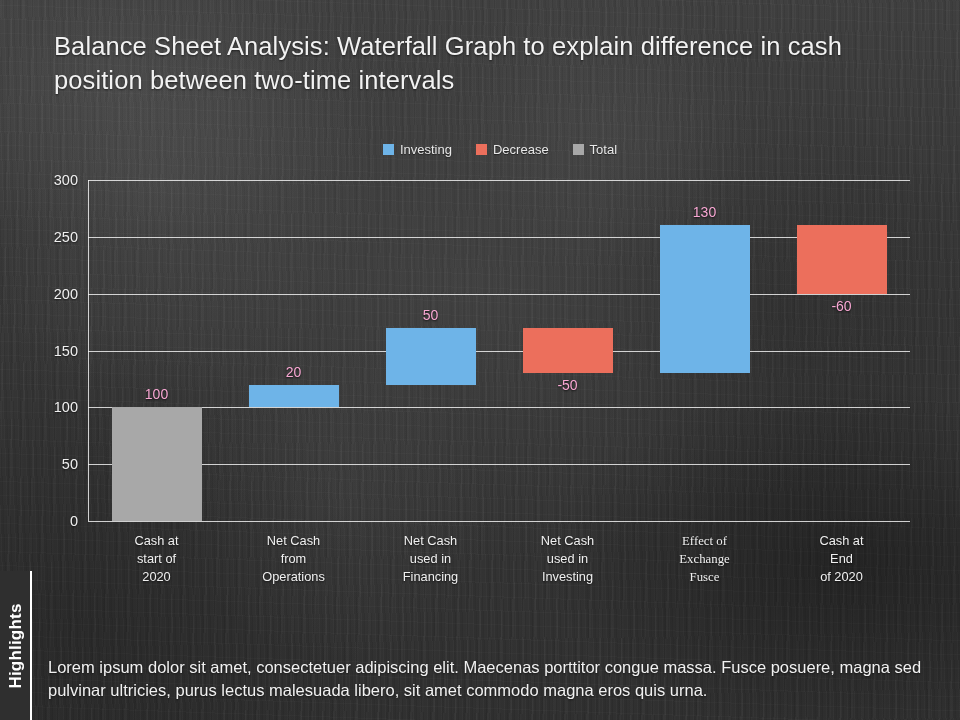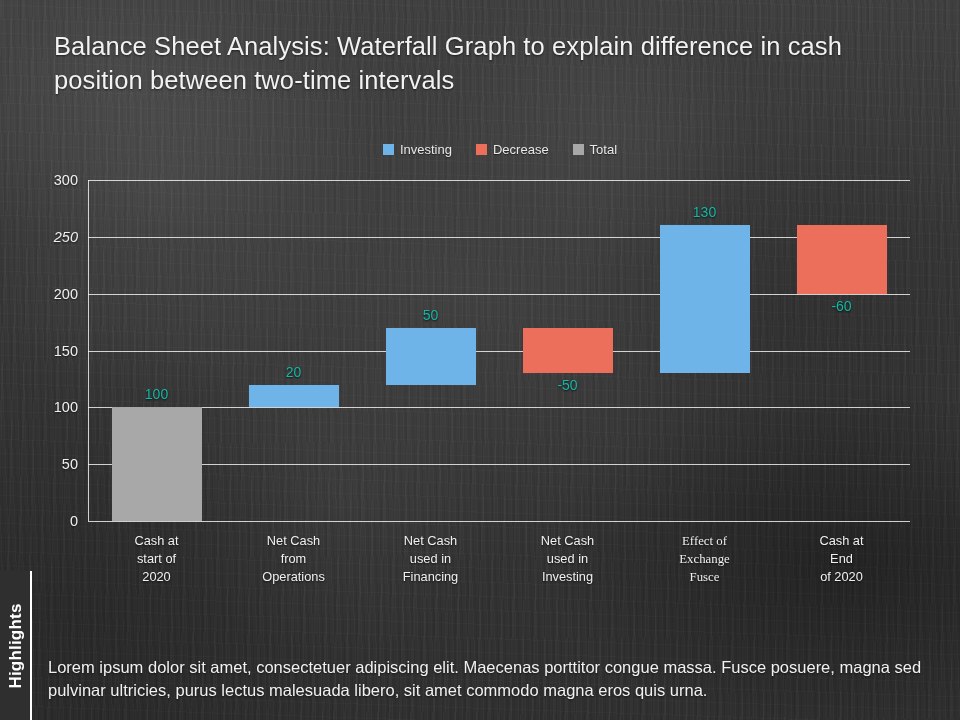--- a/index.html
+++ b/index.html
@@ -138,21 +138,21 @@
     text-shadow: 0 1px 2px rgba(0,0,0,0.6);
   }
 
   .bar {
     position: absolute;
   }
   .bar-label {
     position: absolute;
     width: 140px;
     text-align: center;
-    color: #14b8a6;
+    color: #f9a8d4;
     font-size: 14px;
     text-shadow: 0 1px 2px rgba(0,0,0,0.75);
     white-space: nowrap;
   }
 
   .xlabel {
     position: absolute;
     top: 352px;
     width: 140px;
     text-align: center;
@@ -242,21 +242,21 @@
         <div class="gridline" style="top: 0px;"></div>
         <div class="gridline" style="top: 56.8333px;"></div>
         <div class="gridline" style="top: 113.667px;"></div>
         <div class="gridline" style="top: 170.5px;"></div>
         <div class="gridline" style="top: 227.333px;"></div>
         <div class="gridline" style="top: 284.167px;"></div>
         <div class="gridline" style="top: 341px;"></div>
       </div>
     <div id="yticks">
         <div class="ytick" style="top: 0px;">300</div>
-        <div class="ytick" style="top: 56.8333px; font-style: italic;">250</div>
+        <div class="ytick" style="top: 56.8333px;">250</div>
         <div class="ytick" style="top: 113.667px;">200</div>
         <div class="ytick" style="top: 170.5px;">150</div>
         <div class="ytick" style="top: 227.333px;">100</div>
         <div class="ytick" style="top: 284.167px;">50</div>
         <div class="ytick" style="top: 341px;">0</div>
       </div>
     <div id="bars">
         <div class="bar" style="left: 23.5px; top: 227.333px; width: 90px; height: 113.667px; background: rgb(168, 168, 168);"></div>
         <div class="bar-label" style="left: -1.5px; top: 206.333px;">100</div>
         <div class="bar" style="left: 160.5px; top: 204.6px; width: 90px; height: 22.7333px; background: rgb(110, 180, 232);"></div>

